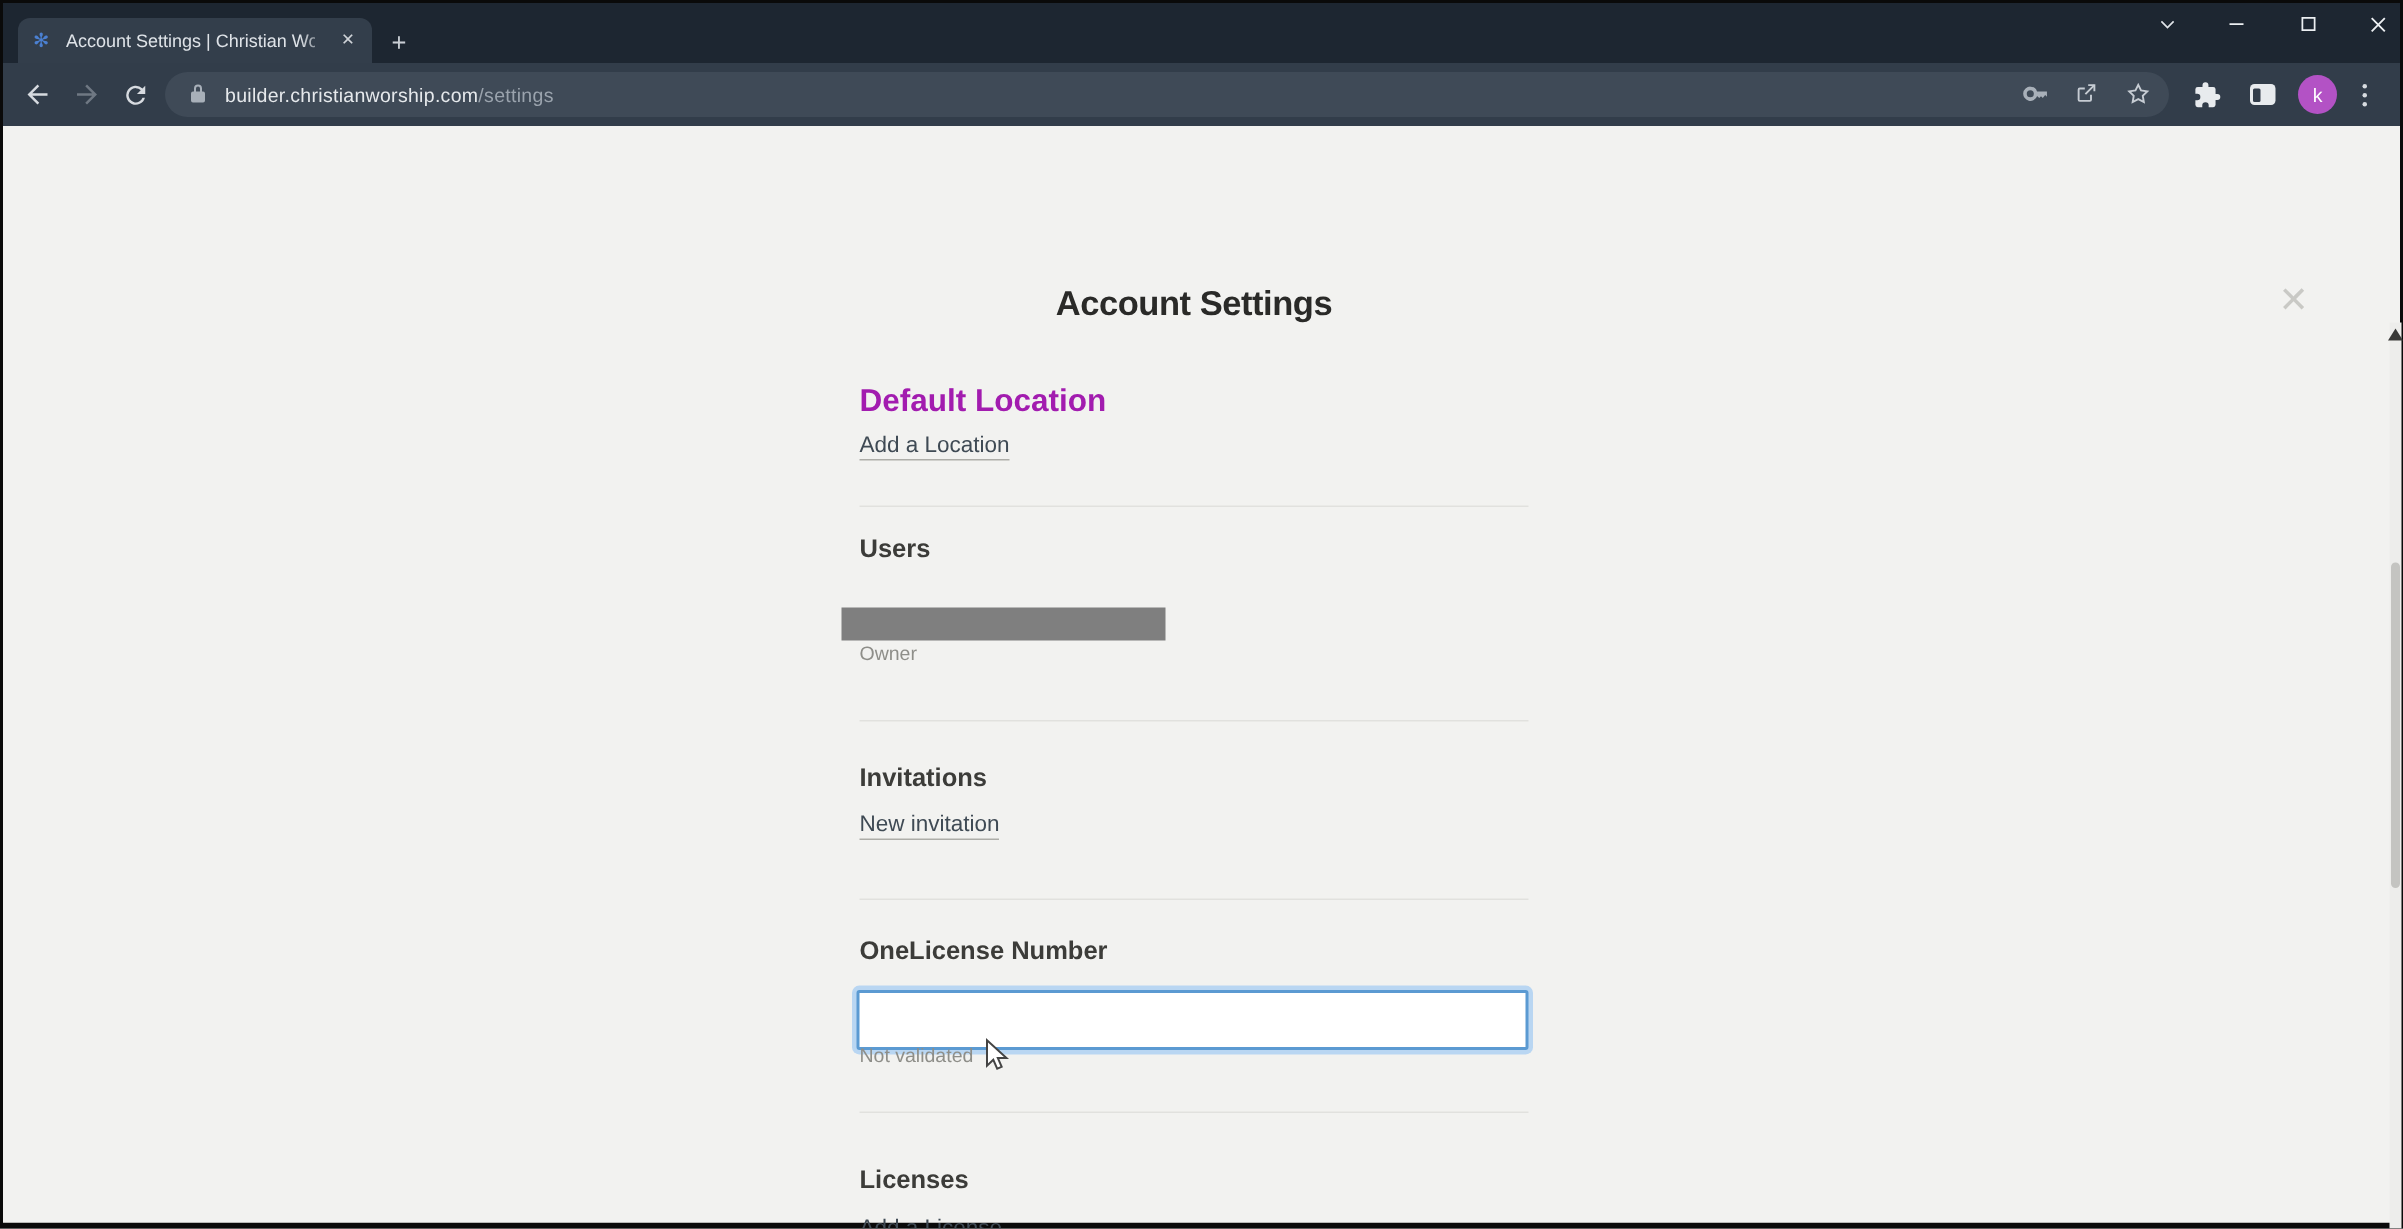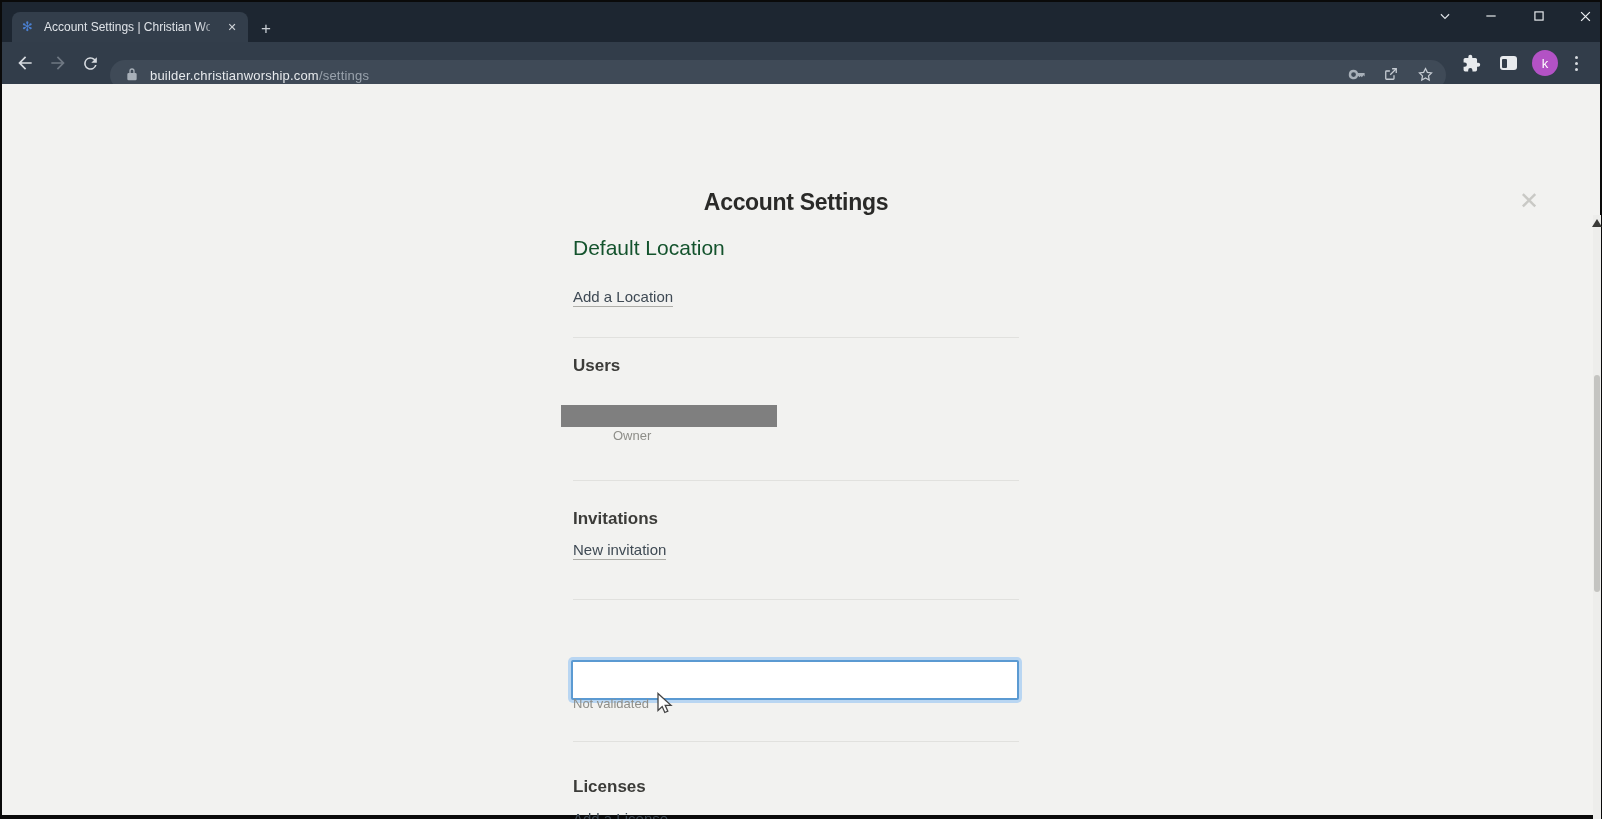--- a/index.html
+++ b/index.html
@@ -26,21 +26,21 @@
   .newtab { position:absolute; left:252px; top:16px; width:24px; height:24px; border-radius:12px;
             color:#c9ced4; font-size:17px; text-align:center; line-height:22px; }
   .win-btn { position:absolute; top:2px; width:30px; height:24px; display:flex;
              align-items:center; justify-content:center; }
   #btn-tabsearch { left:1428px; } #btn-min { left:1474px; } #btn-max { left:1522px; } #btn-close { left:1568px; }
 
   .toolbar { position:absolute; left:0; top:40px; width:100%; height:42px; background:#323d4a; }
   .nav-btn { position:absolute; top:48px; width:26px; height:26px; display:flex; align-items:center; justify-content:center; }
   #nav-back { left:10px; } #nav-fwd { left:43px; } #nav-reload { left:75px; }
   .omnibox { position:absolute; left:108px; top:46px; width:1336px; height:30px; border-radius:15px;
-             background:#3f4a57; display:flex; align-items:center;margin-top:12px; }
+             background:#3f4a57; display:flex; align-items:center; }
   .omni-lock { margin-left:14px; width:16px; height:16px; }
   .omni-url { margin-left:10px; font-size:13px; letter-spacing:.2px; }
   .omni-url .domain { color:#e6e9ec; }
   .omni-url .path { color:#9aa3ad; }
   .omni-right { position:absolute; right:10px; top:3px; display:flex; gap:12px; }
   .omni-ic { width:22px; height:22px; display:flex; align-items:center; justify-content:center; }
   .tb-right { position:absolute; top:48px; left:1456px; display:flex; align-items:center; gap:11px; }
   .ext-btn { width:26px; height:26px; display:flex; align-items:center; justify-content:center; }
   .sidepanel { width:17px; height:14px; background:#e8ebee; border-radius:3px; position:relative; }
   .sidepanel::after { content:""; position:absolute; left:2.5px; top:2.5px; width:5px; height:9px;
@@ -51,21 +51,21 @@
            justify-content:center; gap:3px; }
   .kebab i { width:3px; height:3px; border-radius:50%; background:#d7dbe0; }
 
   
   .content { position:absolute; left:0; top:82px; width:100%; height:731px; background:#f2f2f0; }
   .modal-close { position:absolute; left:1512px; top:102px; width:30px; height:30px; color:#c9c9c5;
                  font-size:24px; font-weight:300; text-align:center; line-height:30px; }
   .page-title { position:absolute; left:571px; top:105px; width:446px; text-align:center;
                 font-size:23px; font-weight:bold; color:#2a2a28; letter-spacing:-.3px; }
   .col { position:absolute; left:571px; width:446px; }
-  .h-lg { font-size:21px; color:#14532d; font-weight:400; }
+  .h-lg { font-size:21px; color:#a21caf; font-weight:700;margin-top:20px; }
   .h-sec { font-size:17px; color:#3c3c39; font-weight:bold; }
   .sub { font-size:13px; color:#8e8e89; }
   .lnk { font-size:15px; color:#3f4a54; text-decoration:none; border-bottom:1px solid #adada8;
          padding-bottom:1px; display:inline-block; }
   .divider { position:absolute; left:571px; width:446px; height:1px; background:#e1e1de; }
   .redact { position:absolute; left:559px; top:321px; width:216px; height:22px; background:#7f7f7f; }
   .ol-input { position:absolute; left:569px; top:576px; width:448px; height:40px; background:#fff;
               border:2px solid #5b9ad2; border-radius:2px; box-shadow:0 0 0 3px #b9d6f2;
               font-size:15px; padding:0 8px; color:#333; outline:none; }
   .cursor { position:absolute; left:652px; top:608px; }
@@ -177,27 +177,28 @@
 
     <div class="modal-close">✕</div>
     <div class="page-title">Account Settings</div>
 
     <div class="col h-lg" style="top:152px;">Default Location</div>
     <div class="col" style="top:204px;"><a href="#" class="lnk">Add a Location</a></div>
     <div class="divider" style="top:253px;"></div>
 
     <div class="col h-sec" style="top:272px;">Users</div>
     <div class="redact"></div>
-    <div class="col sub" style="top:344px;margin-left:40px;">Owner</div>
+    <div class="col sub" style="top:344px;">Owner</div>
     <div class="divider" style="top:396px;"></div>
 
     <div class="col h-sec" style="top:425px;">Invitations</div>
     <div class="col" style="top:457px;"><a href="#" class="lnk">New invitation</a></div>
     <div class="divider" style="top:515px;"></div>
 
+    <div class="col h-sec" style="top:540px;">OneLicense Number</div>
     <input class="ol-input" type="text" value="" style="">
     <div class="col sub" style="top:612px;">Not validated</div>
     <div class="cursor">
       <svg width="22" height="24" viewBox="0 0 22 24">
             <path d="M4 1.5v17l4.2-4 2.6 6 3-1.3-2.6-5.9h5.8z" fill="#fff" stroke="#444" stroke-width="1.3"></path>
           </svg>
     </div>
     <div class="divider" style="top:657px;"></div>
 
     <div class="col h-sec" style="top:693px;">Licenses</div>

